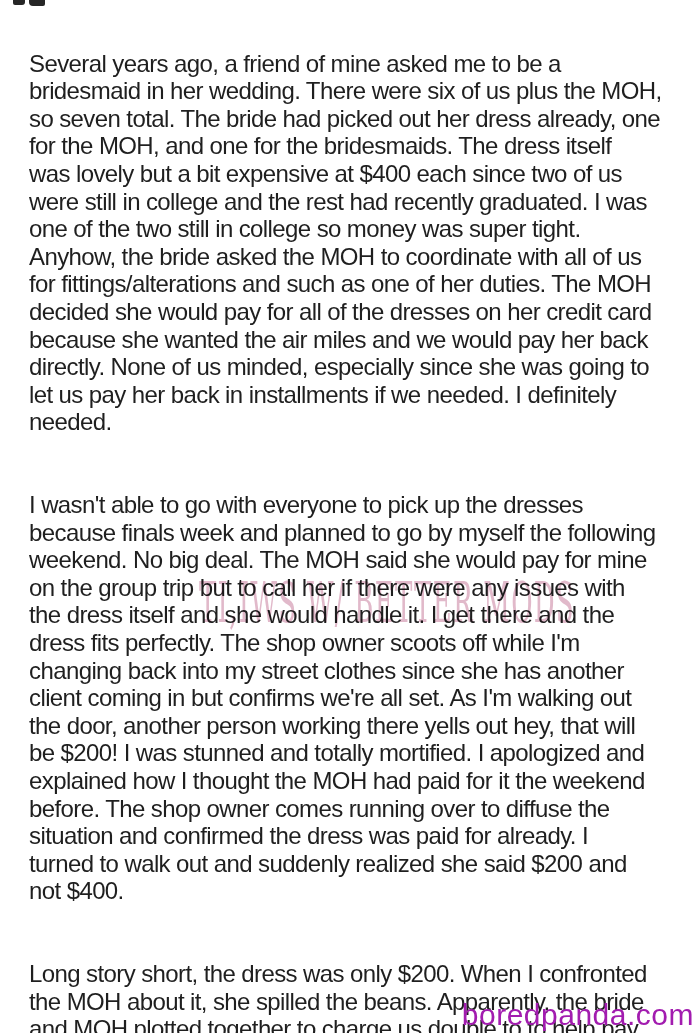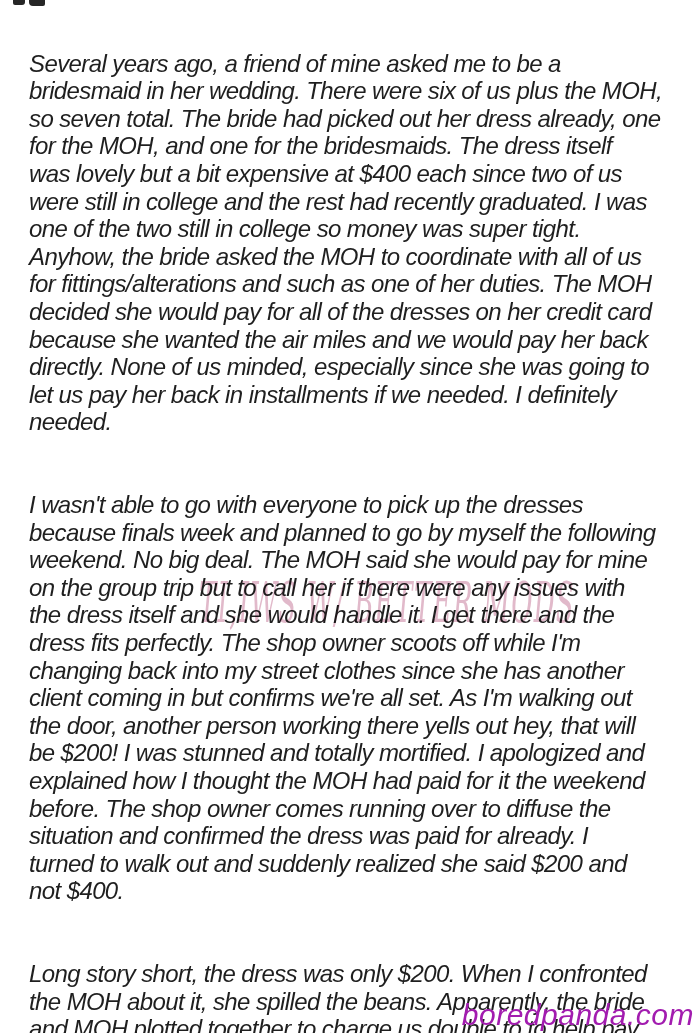--- a/index.html
+++ b/index.html
@@ -63,21 +63,21 @@
     bottom: 3px;
     font-size: 30px;
     line-height: 30px;
     letter-spacing: 0.5px;
     font-weight: 400;
   }
 </style>
 </head>
 <body>
 
-<div class="page" style="background: rgb(255, 255, 255); font-style: italic;">
+<div class="page" style="background: rgb(255, 255, 255);">
 
   <div class="artifact">
     <span class="a1"></span>
     <span class="a2"></span>
   </div>
 
   <div class="story" style="color: rgb(31, 31, 31);">
     <p>Several years ago, a friend of mine asked me to be a
 bridesmaid in her wedding. There were six of us plus the MOH,
 so seven total. The bride had picked out her dress already, one

